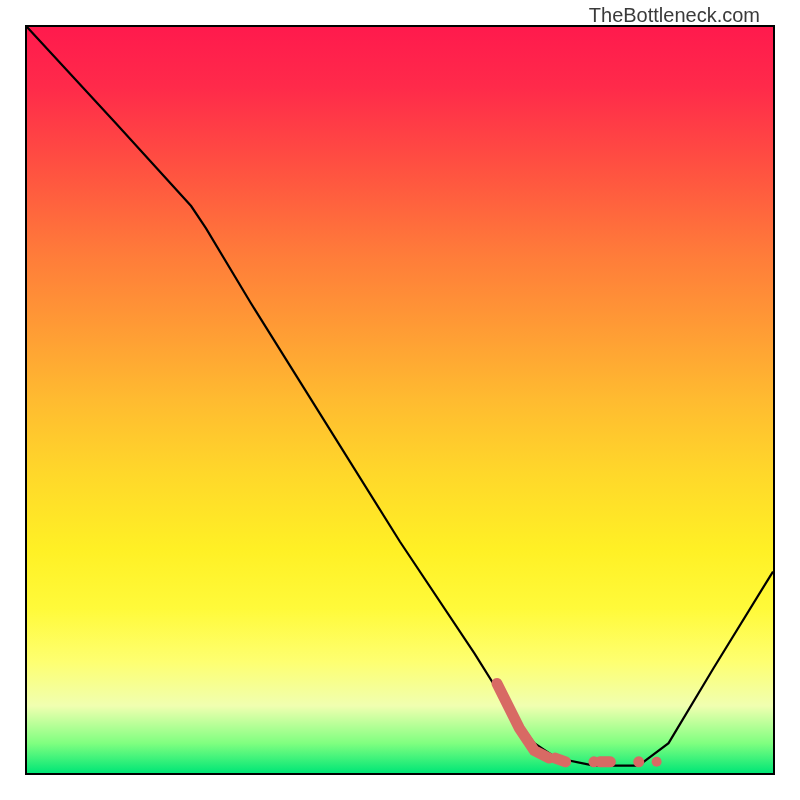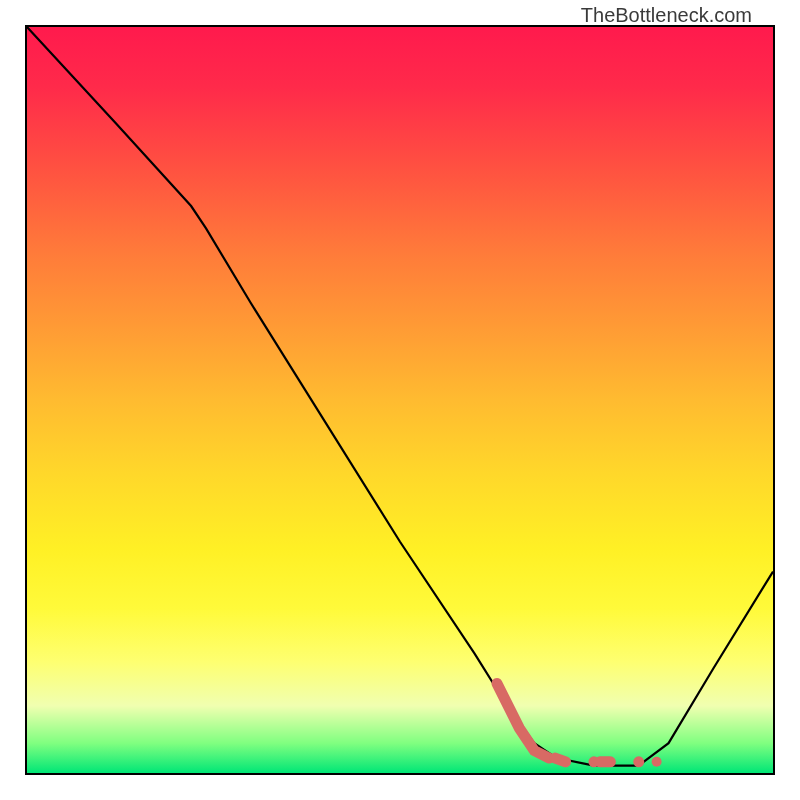--- a/index.html
+++ b/index.html
@@ -31,21 +31,21 @@
       #fffa3a 78%,
       #feff70 85%,
       #f0ffb0 91%,
       #80ff80 96%,
       #00e676 100%
     );
   }
   .watermark {
     position: absolute;
     top: 4px;
-    right: 48px;
+    right: 40px;
     font-family: Arial, sans-serif;
     font-size: 20px;
     color: #3a3a3a;
     font-weight: 500;
     margin-left: 28px;
   }
   svg.curves {
     position: absolute;
     left: 0; top: 0;
     width: 100%; height: 100%;

